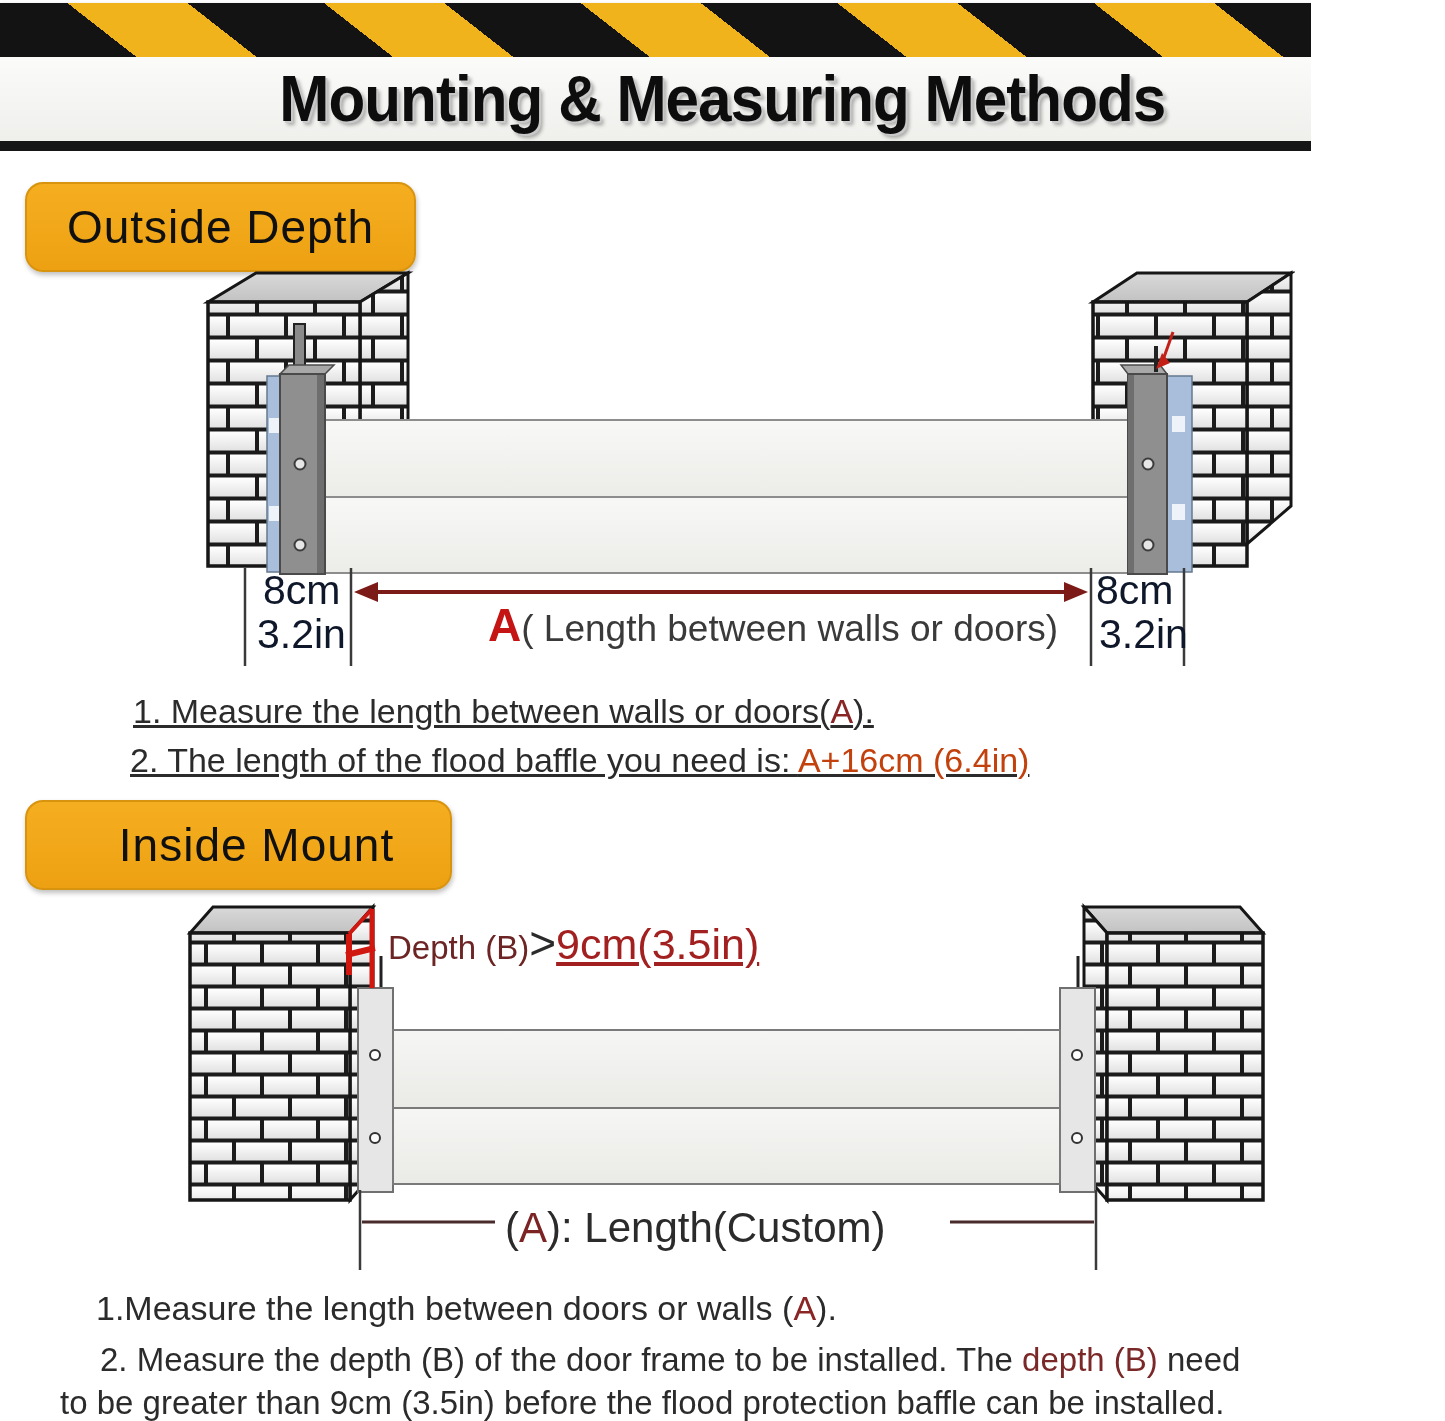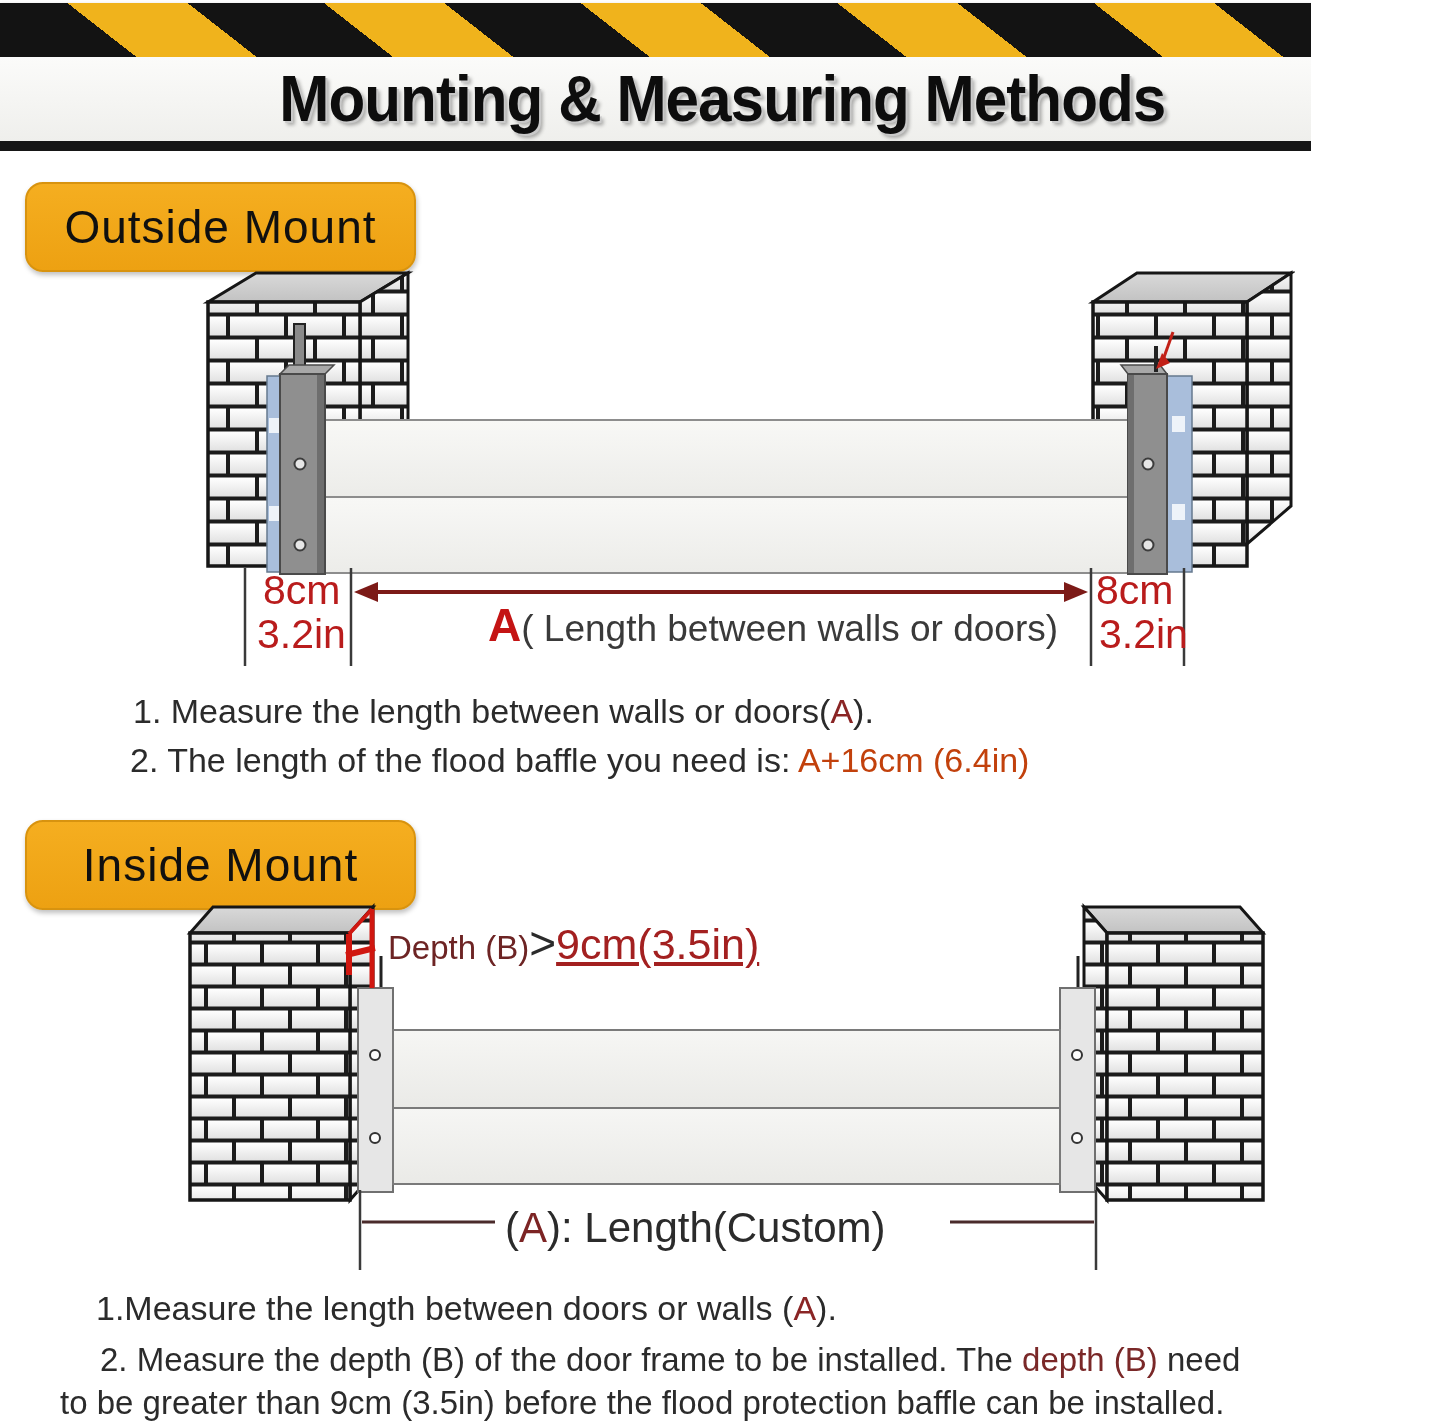--- a/index.html
+++ b/index.html
@@ -20,25 +20,25 @@
   .rule{position:absolute;left:0;top:141px;width:1445px;height:10px;background:#161616;}
 
   
   .badge{position:absolute;width:387px;height:86px;border-radius:18px;
          background:linear-gradient(180deg,#f5ae20,#eda112);
          border:2px solid #d8930f;box-shadow:1px 3px 5px rgba(0,0,0,.25);
          display:flex;align-items:center;justify-content:center;}
   .badge span{font-size:46px;color:#101010;letter-spacing:1px;white-space:nowrap;}
 
   
-  .dim{font-size:41px;color:#b91c1c;white-space:nowrap;line-height:1;}
+  .dim{font-size:41px;color:#0f172a;white-space:nowrap;line-height:1;}
   .lblrow{display:flex;align-items:baseline;white-space:nowrap;}
   .spanA{font-size:46px;font-weight:bold;color:#c41414;}
   .spanRest{font-size:37px;color:#3a3a3a;}
-  .note{font-size:34px;color:#2b2b2b;white-space:nowrap;line-height:1.2;}
+  .note{font-size:34px;color:#2b2b2b;white-space:nowrap;line-height:1.2;text-decoration:underline;}
   .note .acc1{color:#8a2525;}
   .note .acc2{color:#c2410c;}
   .bnote{font-size:33px;color:#2b2b2b;white-space:nowrap;line-height:1.2;}
   .bnote .acc1{color:#8a2525;}
   .bnote .accm{color:#7a2828;}
   .depthPre{font-size:33px;color:#6d2424;}
   .depthGt{font-size:46px;color:#2b2b2b;font-weight:normal;}
   .depthVal{font-size:43px;color:#a32020;text-decoration:underline;}
   .lenTxt{font-size:42px;color:#2b2b2b;}
   .lenAcc{font-size:42px;color:#7c2424;}
@@ -48,21 +48,21 @@
 
 <div class="page">
 
   <div class="hazard"></div>
   <div class="titleband">
     <span class="title">Mounting &amp; Measuring Methods</span>
   </div>
   <div class="rule"></div>
 
   <div class="badge" style="left:25px;top:182px;">
-    <span>Outside Mount</span>
+    <span>Outside Depth</span>
   </div>
 
   <svg class="abs" style="left:170px;top:268px;" width="1125" height="402" viewBox="0 0 1125 402">
     <defs>
       <linearGradient id="bgrad1" x1="0" y1="0" x2="0" y2="1">
         <stop offset="0" stop-color="#ffffff"></stop>
           <stop offset="1" stop-color="#e2e2e2"></stop>
       </linearGradient>
       <pattern id="brick1" width="58" height="46" patternUnits="userSpaceOnUse">
         <rect width="58" height="46" fill="#1b1b1b"></rect>
@@ -148,21 +148,21 @@
     <span class="spanRest">( Length between walls or doors)</span>
   </div>
 
   <div class="abs note" style="left:133px;top:691px;">
     <span>1. Measure the length between walls or doors(</span><span class="acc1">A</span><span>).</span>
   </div>
   <div class="abs note" style="left:130px;top:740px;">
     <span>2. The length of the flood baffle you need is: </span><span class="acc2">A+16cm (6.4in)</span>
   </div>
 
-  <div class="badge" style="left:25px;top:820px;">
+  <div class="badge" style="left:25px;top:800px;padding-left:36px;">
     <span>Inside Mount</span>
   </div>
 
   <svg class="abs" style="left:150px;top:898px;" width="1160" height="382" viewBox="0 0 1160 382">
     <defs>
       <linearGradient id="bgrad2" x1="0" y1="0" x2="0" y2="1">
         <stop offset="0" stop-color="#ffffff"></stop>
           <stop offset="1" stop-color="#e2e2e2"></stop>
       </linearGradient>
       <pattern id="brick2" width="56" height="44" patternUnits="userSpaceOnUse">

